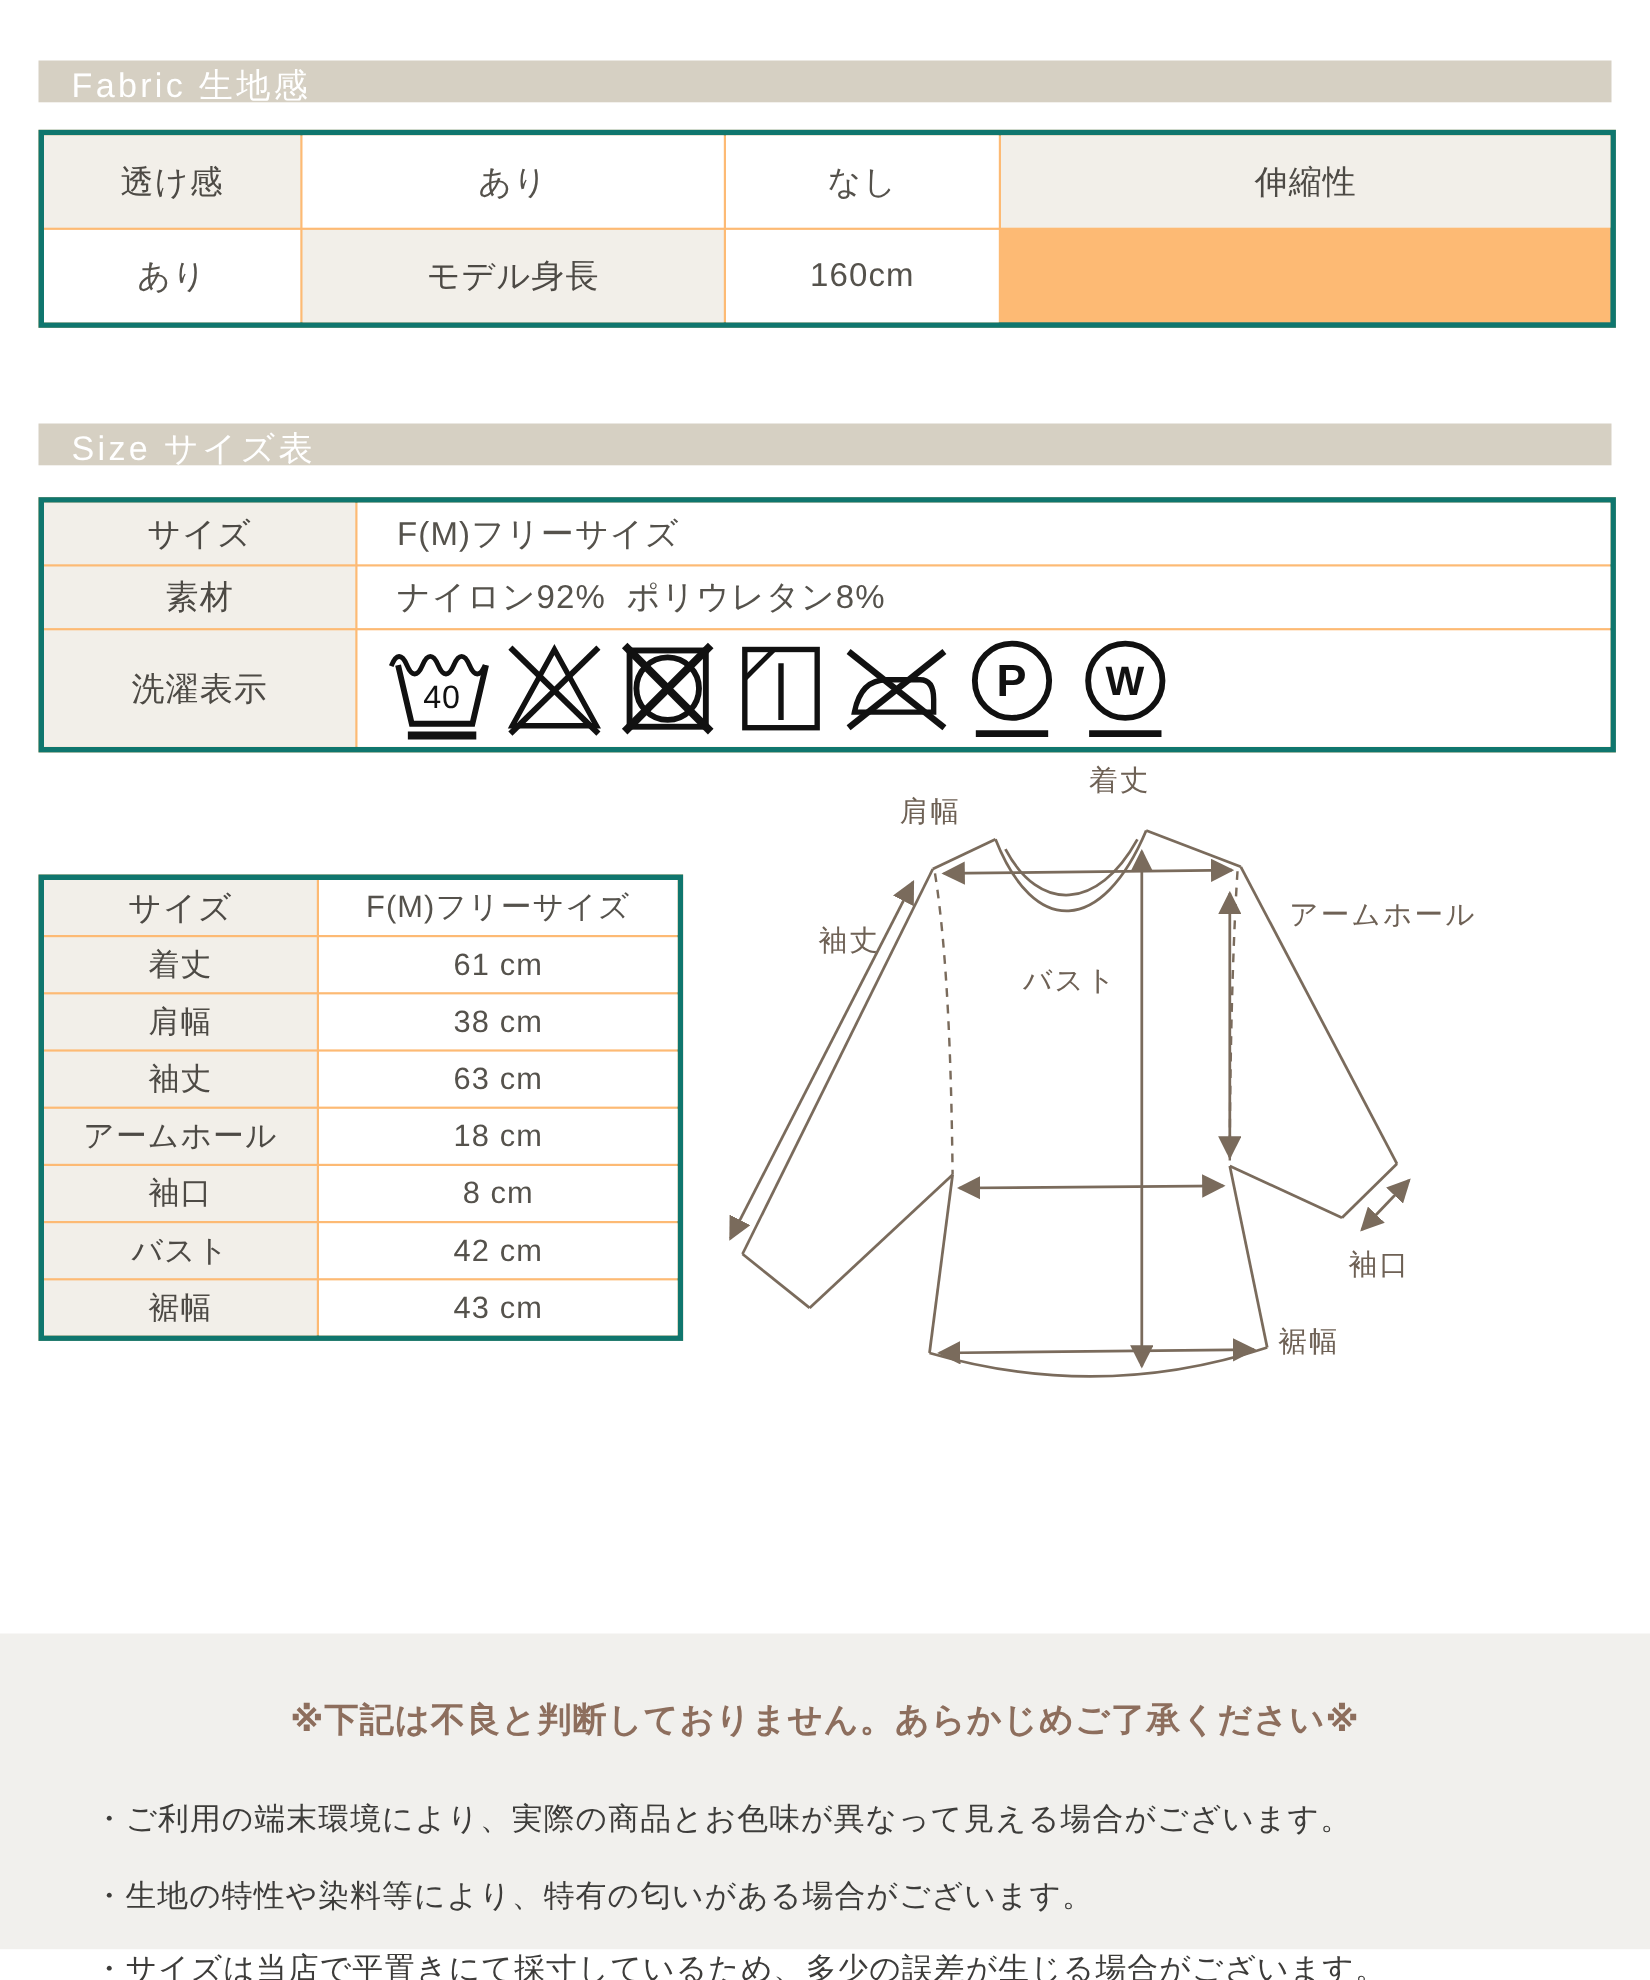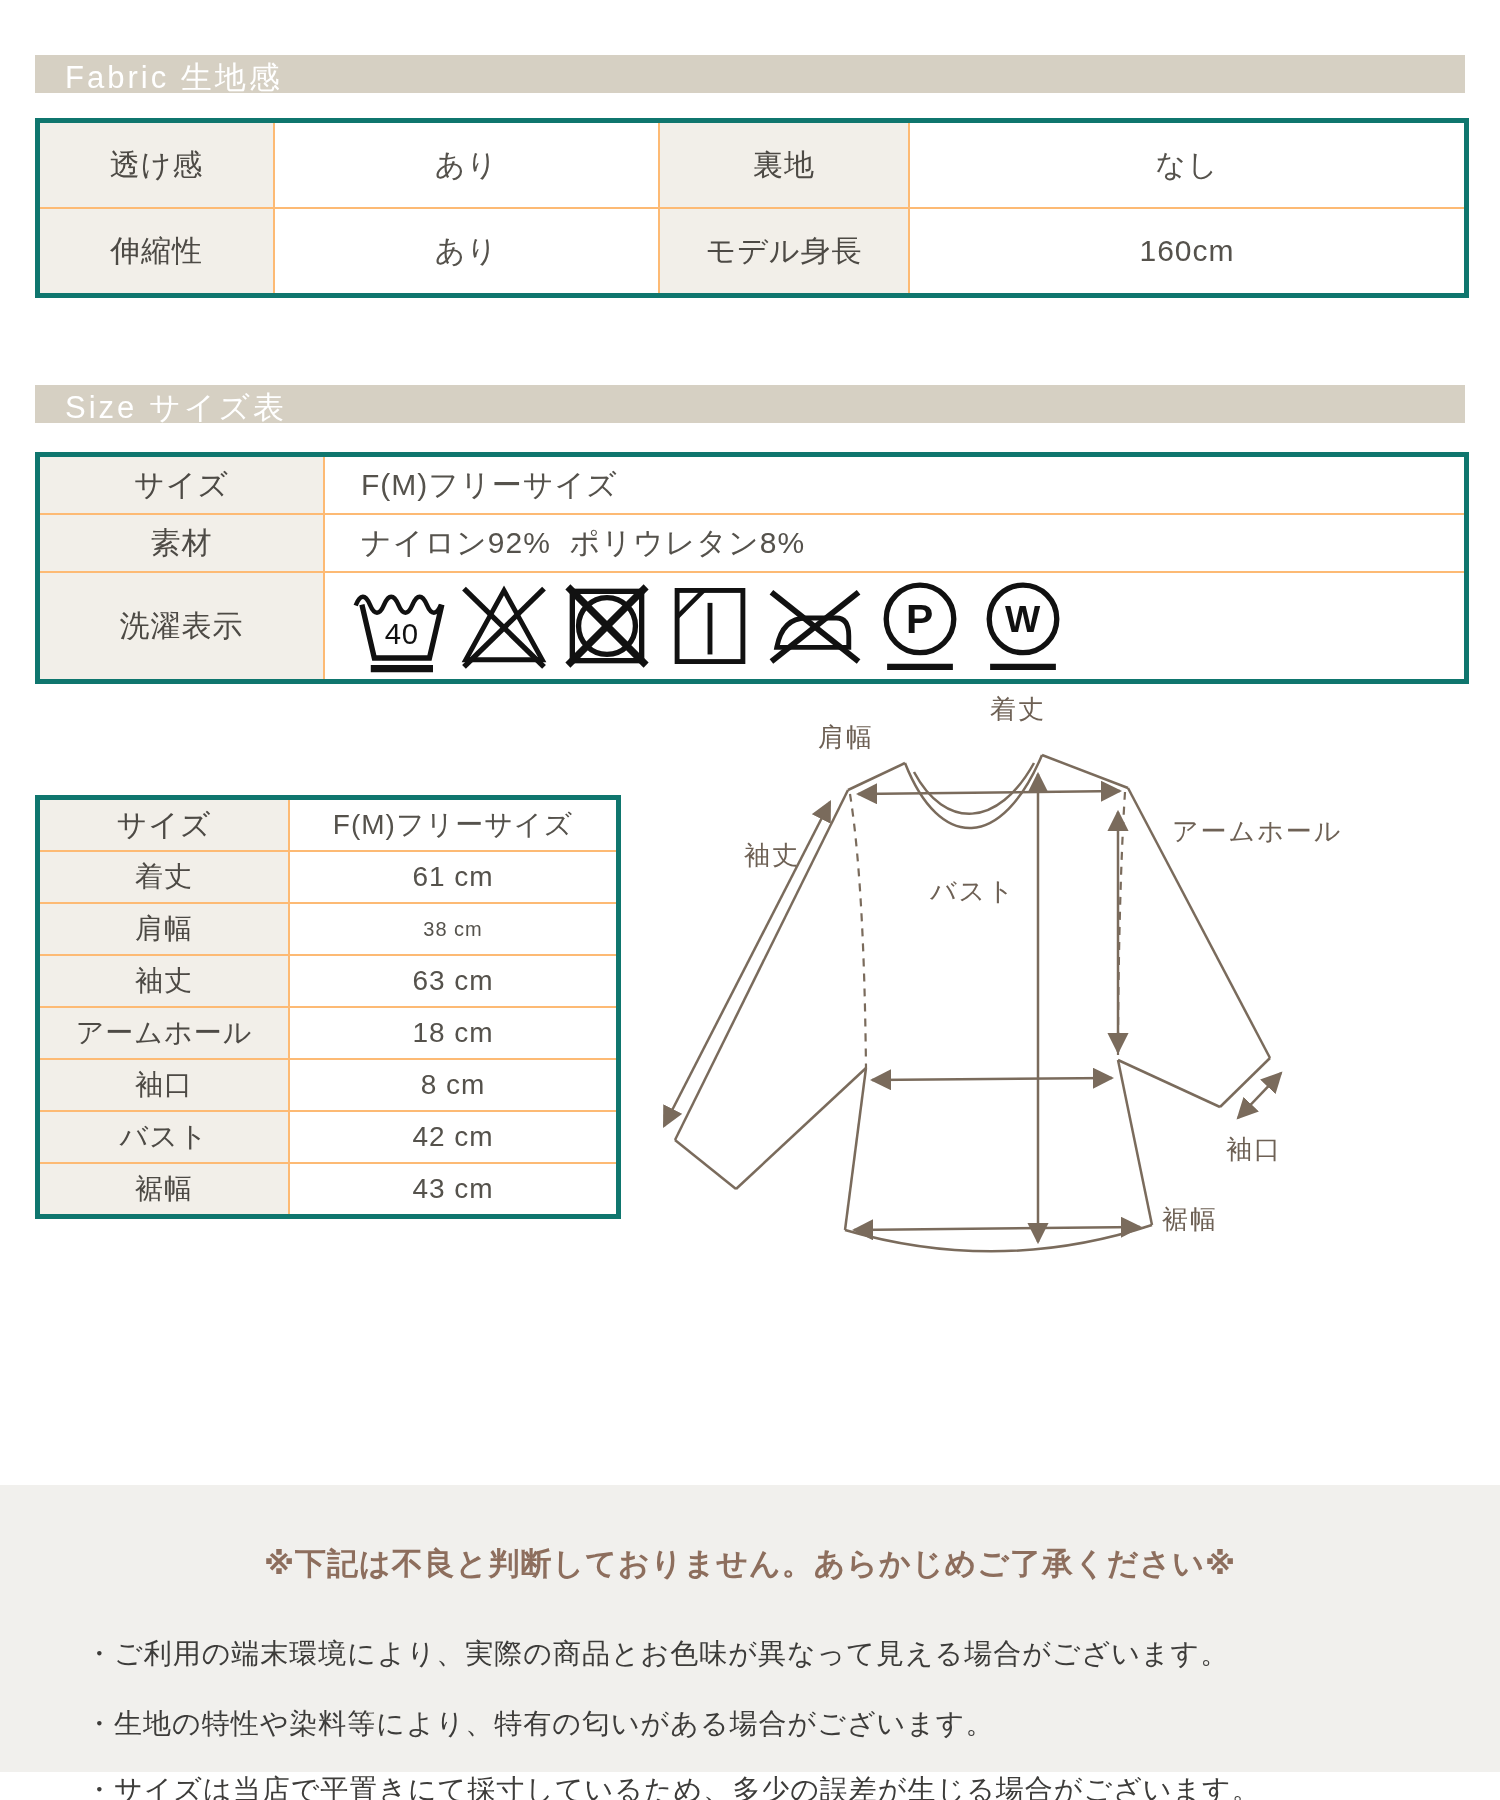--- a/index.html
+++ b/index.html
@@ -36,21 +36,20 @@
   .b0{top:150px;} .b1{top:220px;} .b2{top:286px;}
 </style>
 </head>
 <body>
 
 <div class="bar" style="top:55px">Fabric 生地感</div>
 
 <div class="tbl" id="fabric-table">
   <div class="cell lbl">透け感</div>
   <div class="cell">あり</div>
-  <div class="cell lbl">裏地</div>
   <div class="cell">なし</div>
   <div class="cell lbl">伸縮性</div>
   <div class="cell">あり</div>
   <div class="cell lbl">モデル身長</div>
   <div class="cell">160cm</div>
 </div>
 
 <div class="bar" style="top:385px">Size サイズ表</div>
 
 <div class="tbl" id="info-table">
@@ -106,21 +105,21 @@
     </svg>
   </div>
 </div>
 
 <div class="tbl" id="meas-table">
   <div class="cell lbl">サイズ</div>
   <div class="cell" style="font-size:28px">F(M)フリーサイズ</div>
   <div class="cell lbl" style="font-size:28px">着丈</div>
   <div class="cell" style="font-size:28px">61 cm</div>
   <div class="cell lbl" style="font-size:28px">肩幅</div>
-  <div class="cell" style="font-size:20px">38 cm</div>
+  <div class="cell" style="font-size:28px">38 cm</div>
   <div class="cell lbl" style="font-size:28px">袖丈</div>
   <div class="cell" style="font-size:28px">63 cm</div>
   <div class="cell lbl" style="font-size:28px">アームホール</div>
   <div class="cell" style="font-size:28px">18 cm</div>
   <div class="cell lbl" style="font-size:28px">袖口</div>
   <div class="cell" style="font-size:28px">8 cm</div>
   <div class="cell lbl" style="font-size:28px">バスト</div>
   <div class="cell" style="font-size:28px">42 cm</div>
   <div class="cell lbl" style="font-size:28px">裾幅</div>
   <div class="cell" style="font-size:28px">43 cm</div>

